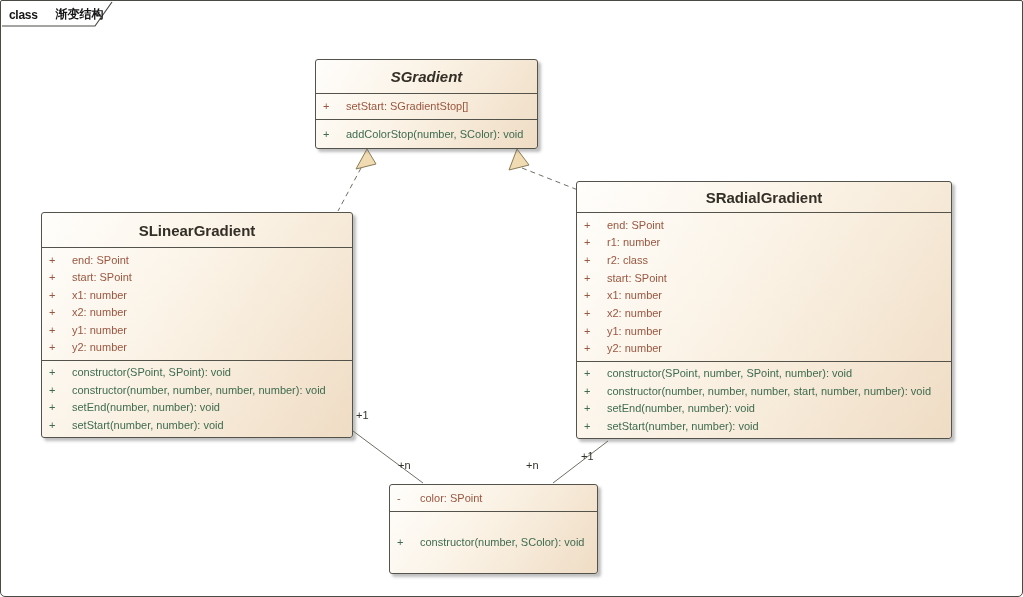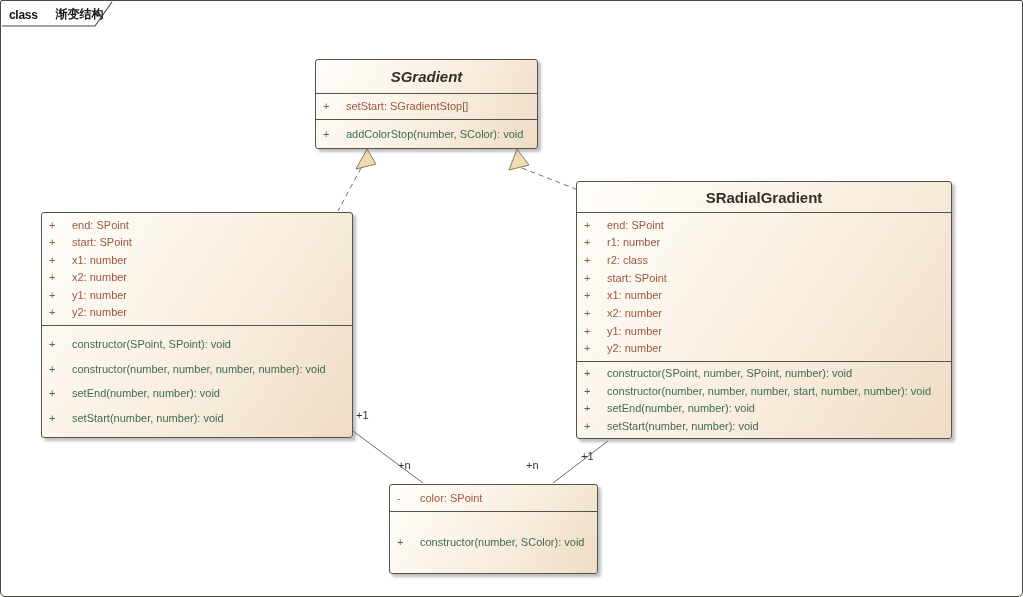--- a/index.html
+++ b/index.html
@@ -124,20 +124,23 @@
       </div>
     <div class="cls-section" style="flex:1">
         <div class="member-row method">
           <span class="vis">+</span>
           <span class="mtext">addColorStop(number, SColor): void</span>
         </div>
       </div>
   </div>
 
   <div class="uml-class" style="left:40px;top:211px;width:312px;height:226px">
+    <div class="cls-header" style="height:35px">
+      <span class="cls-title">SLinearGradient</span>
+    </div>
     <div class="cls-section attrs" style="height:113px">
         <div class="member-row attr">
           <span class="vis">+</span>
           <span class="mtext">end: SPoint</span>
         </div>
         <div class="member-row attr">
           <span class="vis">+</span>
           <span class="mtext">start: SPoint</span>
         </div>
         <div class="member-row attr">

